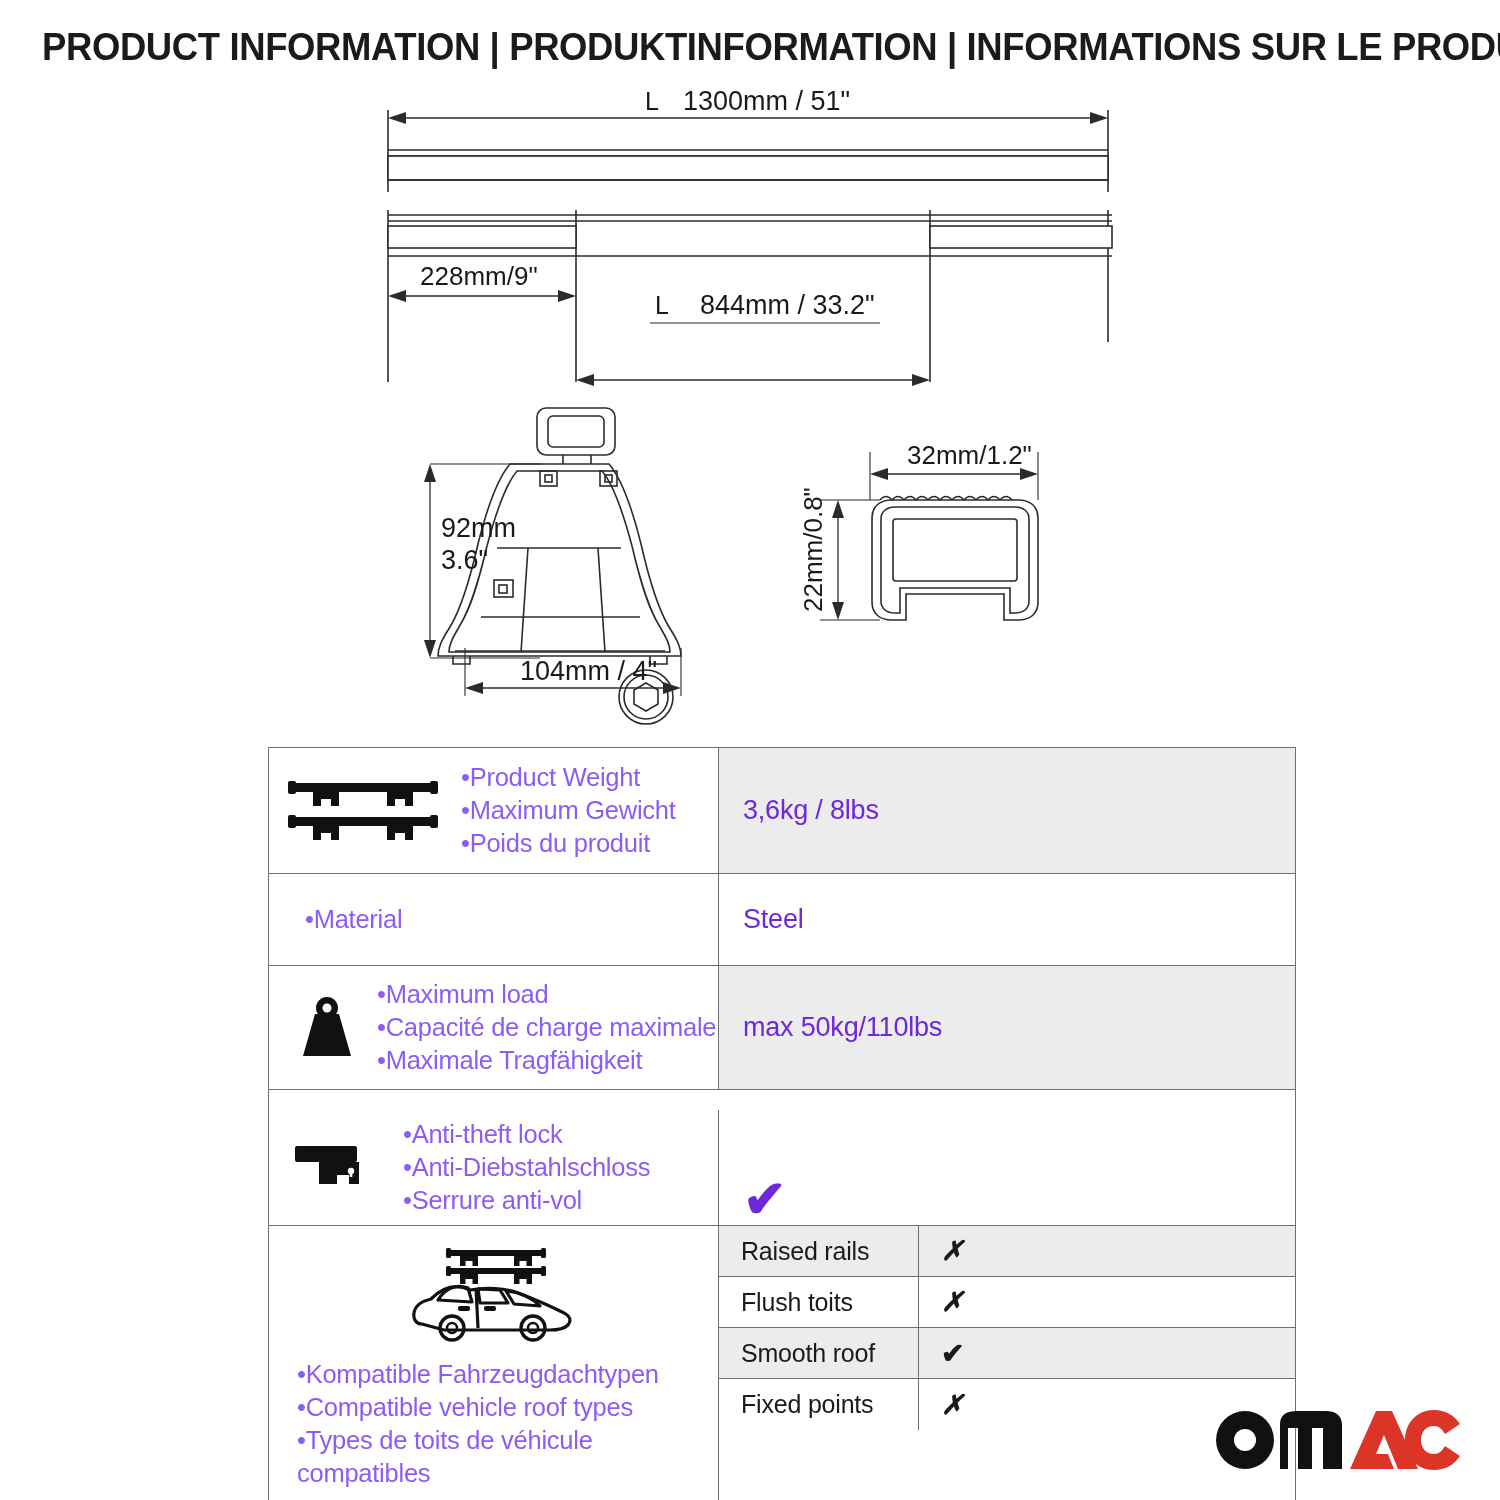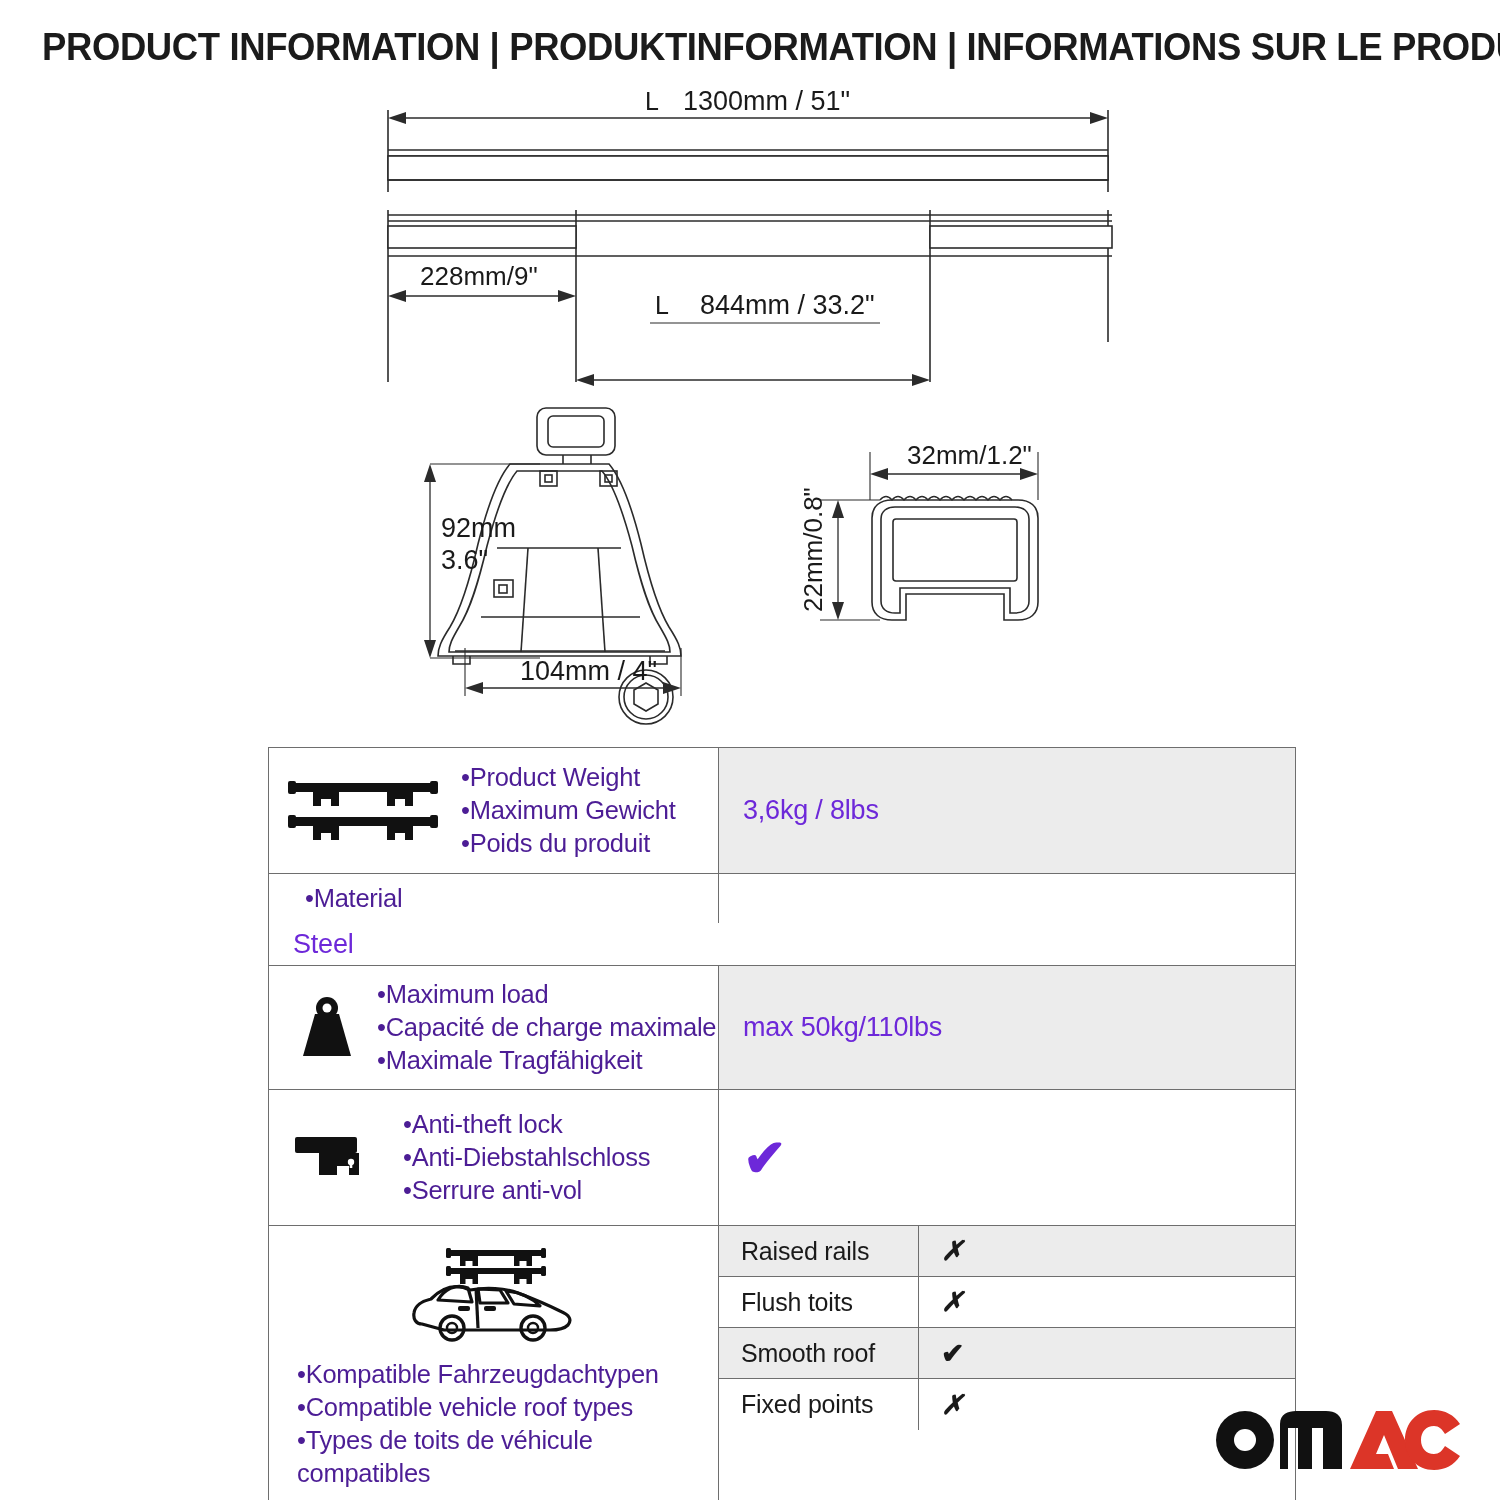--- a/index.html
+++ b/index.html
@@ -61,30 +61,30 @@
     padding-left:24px;
     font-size:27px;
     color:#6d28d9;
     letter-spacing:-0.2px;
   }
   .shade{background:#ececec;}
 
   .label-lines{
     font-size:25.5px;line-height:1.30;
     letter-spacing:-0.25px;
-    color:#4c1d95;
+    color:#8b5cf6;
     white-space:nowrap;
   }
   .label-lines .wrapline{white-space:normal;}
   .icon-box{display:flex;align-items:center;justify-content:center;}
 
   .row-weight{height:126px;}
-  .row-material{height:92px;flex-direction:column;}
+  .row-material{height:92px;}
   .row-maxload{height:124px;}
-  .row-lock{height:136px;}
+  .row-lock{height:136px;align-items:flex-end;}
   .row-roof{height:}
 
   .row-weight .scell-label{flex-direction:row;gap:22px;justify-content:flex-start;padding-left:18px;}
   .row-maxload .scell-label{flex-direction:row;gap:14px;justify-content:flex-start;padding-left:22px;}
   .row-lock .scell-label{flex-direction:row;gap:28px;justify-content:flex-start;padding-left:22px;}
   .row-material .scell-label{flex-direction:row;justify-content:flex-start;padding-left:36px;}
 
   
   .row-roof{display:flex;}
   .roof-left{

